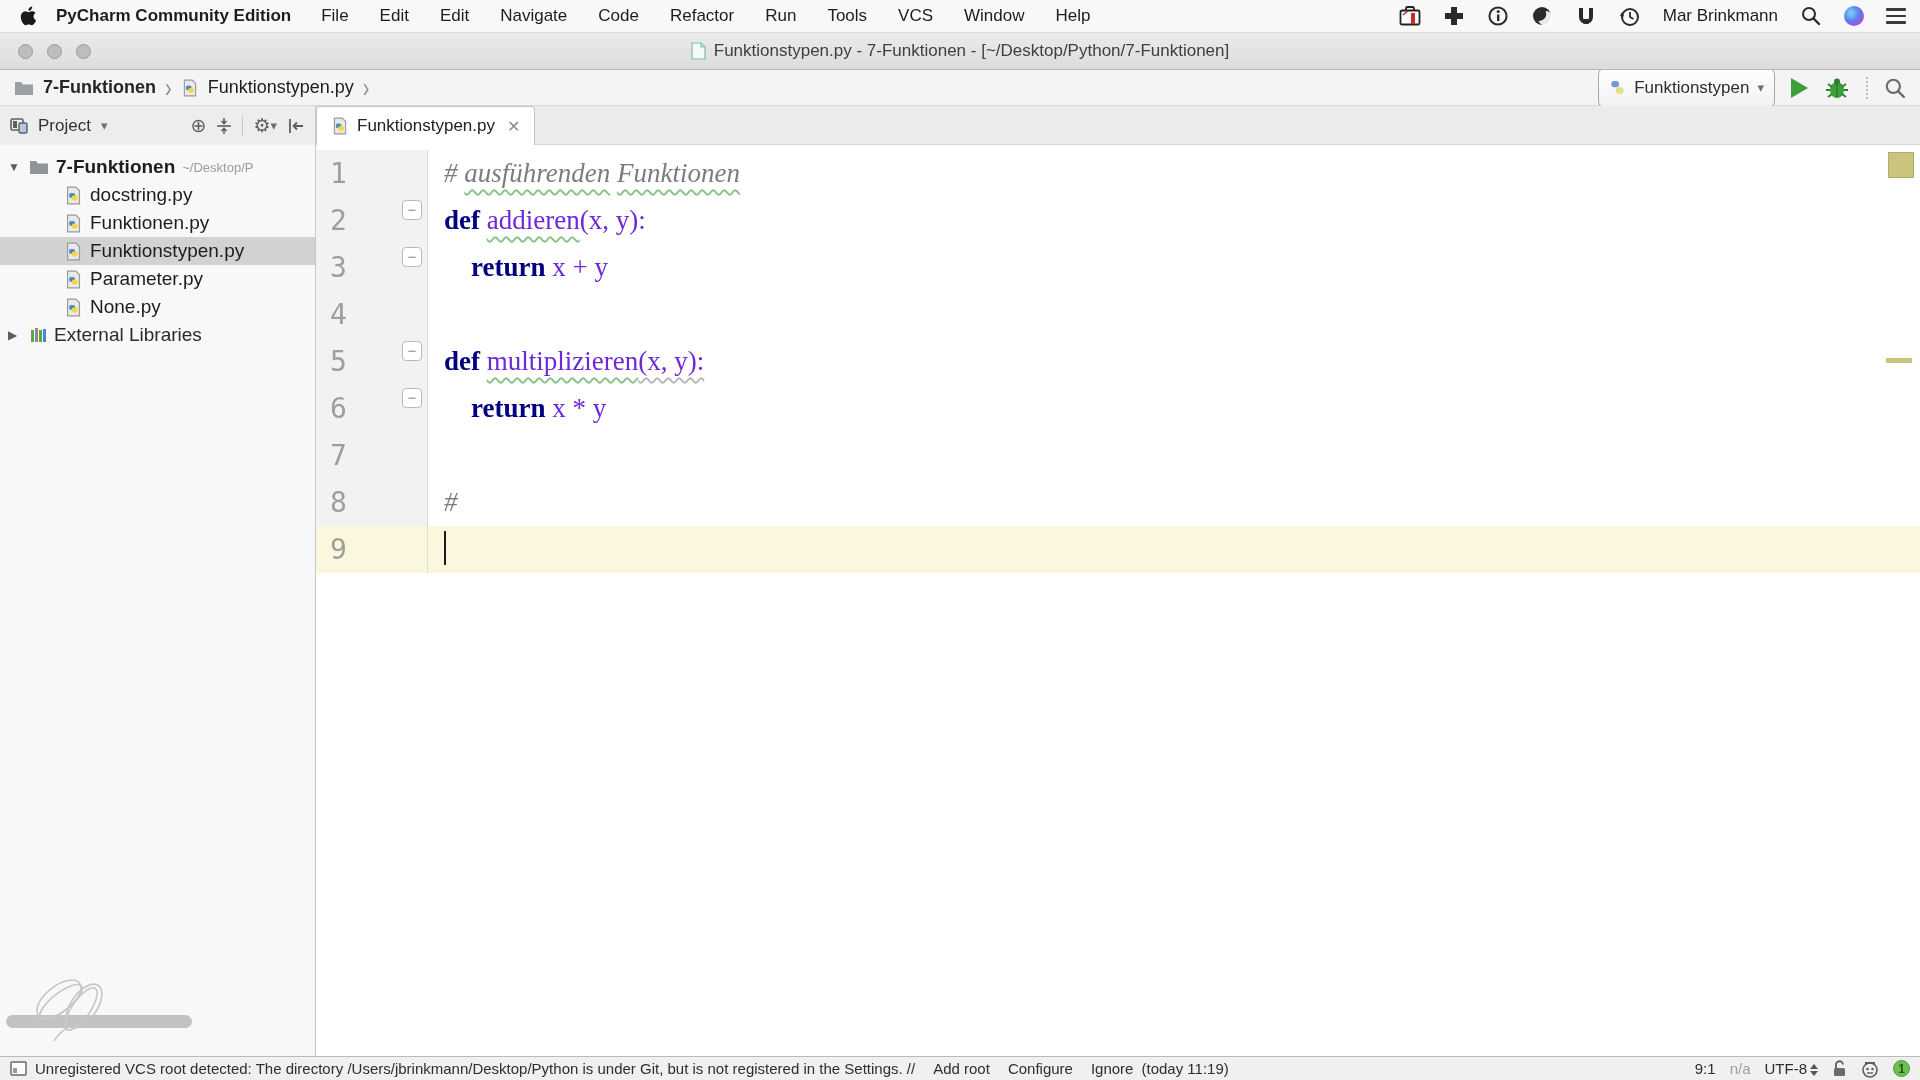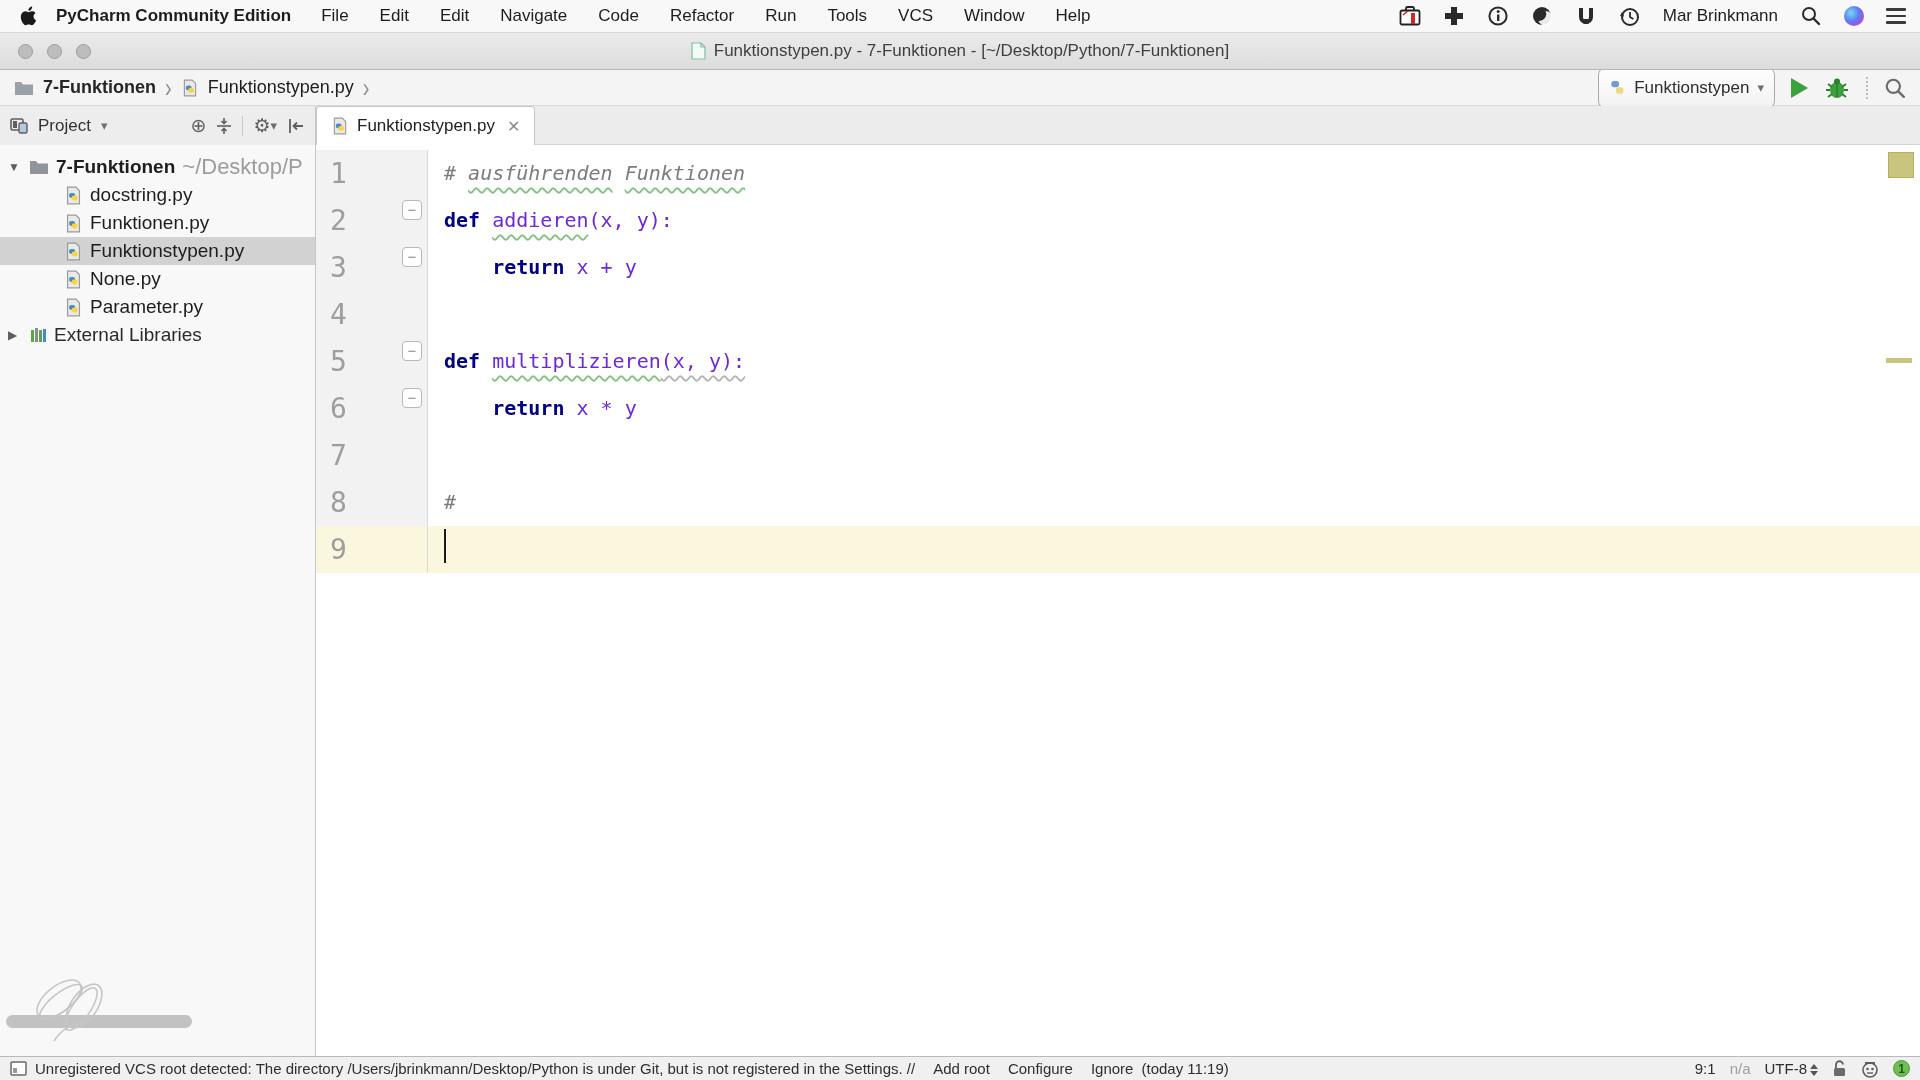--- a/index.html
+++ b/index.html
@@ -53,39 +53,39 @@
   .proj-head .spacer { flex:1; }
   .head-divider { width:1px; height:20px; background:#c9c9c9; }
   .glyph-btn { color:#5f5f5f; font-size:19px; line-height:1; display:flex; align-items:center; }
   .tree { padding-top:8px; font-size:19px; }
   .trow { height:28px; display:flex; align-items:center; gap:7px; white-space:nowrap; overflow:hidden; }
   .trow.root { padding-left:8px; font-weight:bold; }
   .trow.file { padding-left:64px; }
   .trow.libs { padding-left:8px; color:#2a2a2a; }
   .trow.selected { background:#d2d2d2; }
   .tree-arrow { font-size:12px; color:#5d5d5d; width:14px; }
-  .root-path { font-weight:normal; color:#9c9c9c; font-size:22px; }
+  .root-path { font-weight:normal; color:#9c9c9c; font-size:13px; }
   .pscroll { position:absolute; left:6px; bottom:28px; width:186px; height:13px;
     border-radius:7px; background:#9e9e9e; opacity:.6; }
   .butterfly { position:absolute; left:24px; bottom:10px; pointer-events:none; }
 
   
   .editor-col { flex:1 1 auto; display:flex; flex-direction:column; min-width:0; background:#fff; }
   .tabbar { height:39px; flex:0 0 39px; background:#ececec; border-bottom:1px solid #d4d4d4; display:flex; }
   .tab { background:#fff; border:1px solid #c6c6c6; border-bottom:none; border-radius:4px 4px 0 0;
     margin-bottom:-1px; display:flex; align-items:center; gap:8px; padding:0 14px; font-size:17px; color:#222; }
   .tab-close { color:#8a8a8a; font-size:16px; margin-left:4px; }
 
   .editor { flex:1 1 auto; position:relative; overflow:hidden; background:#fff; padding-top:5px;
     font-family:"DejaVu Sans Mono", monospace; }
   .code-row { display:flex; height:47px; }
   .gutter-cell { width:112px; flex:0 0 112px; background:#f2f2f2; border-right:1px solid #dadada;
     color:#9e9e9e; font-size:28px; line-height:47px; padding-left:14px; position:relative; }
   .code-row.current .gutter-cell { background:#fbf6de; }
-  .code-cell { flex:1; font-size:20px; line-height:47px; white-space:pre; padding-left:16px; color:#111; }
+  .code-cell { flex:1; font-size:27px; line-height:47px; white-space:pre; padding-left:16px; color:#111;font-family:Liberation Serif, serif; }
   .code-row.current { background:#fbf6de; }
   .fold { position:absolute; right:5px; top:3px; width:20px; height:20px; background:#fff;
     border:1px solid #b8b8b8; border-radius:4px; color:#8a8a8a; font-size:15px; line-height:18px;
     text-align:center; font-family:"Liberation Sans",sans-serif; }
   .kw { color:#000080; font-weight:bold; }
   .pl { color:#6d28d9; }
   .comment { color:#7c7c7c; font-style:italic; }
   .sq-green { text-decoration:underline wavy #84c184 2px; text-underline-offset:7px; text-decoration-skip-ink:none; }
   .sq-gray  { text-decoration:underline wavy #b4b4b4 2px; text-underline-offset:7px; text-decoration-skip-ink:none; }
   .caret { display:inline-block; width:2px; height:34px; background:#1a1a1a; vertical-align:-7px; }
@@ -305,29 +305,29 @@
               <rect x="6.4" y="8" width="5.2" height="4.2" rx="2" fill="#ffd43b"></rect>
             </svg>
           <span>Funktionstypen.py</span>
         </div>
         <div class="trow file">
           <svg width="19" height="19" viewBox="0 0 16 16">
               <path d="M3 1h7l3 3v11H3z" fill="#e9e9e9" stroke="#9a9a9a"></path>
               <rect x="4.2" y="5.8" width="5.2" height="4.2" rx="2" fill="#4b8bbe"></rect>
               <rect x="6.4" y="8" width="5.2" height="4.2" rx="2" fill="#ffd43b"></rect>
             </svg>
-          <span>None.py</span>
+          <span>Parameter.py</span>
         </div>
         <div class="trow file">
           <svg width="19" height="19" viewBox="0 0 16 16">
               <path d="M3 1h7l3 3v11H3z" fill="#e9e9e9" stroke="#9a9a9a"></path>
               <rect x="4.2" y="5.8" width="5.2" height="4.2" rx="2" fill="#4b8bbe"></rect>
               <rect x="6.4" y="8" width="5.2" height="4.2" rx="2" fill="#ffd43b"></rect>
             </svg>
-          <span>Parameter.py</span>
+          <span>None.py</span>
         </div>
         <div class="trow libs">
           <span class="tree-arrow">▶</span>
           <svg width="18" height="18" viewBox="0 0 18 18">
               <rect x="2" y="4" width="3" height="12" fill="#57a64a"></rect>
               <rect x="6" y="2" width="3" height="14" fill="#8a8a8a"></rect>
               <rect x="10" y="4" width="3" height="12" fill="#57a64a"></rect>
               <rect x="14" y="3" width="3" height="13" fill="#4a87c7"></rect>
             </svg>
           <span>External Libraries</span>

